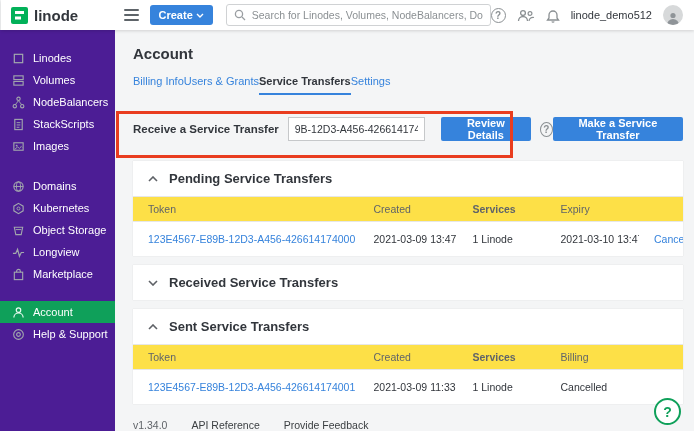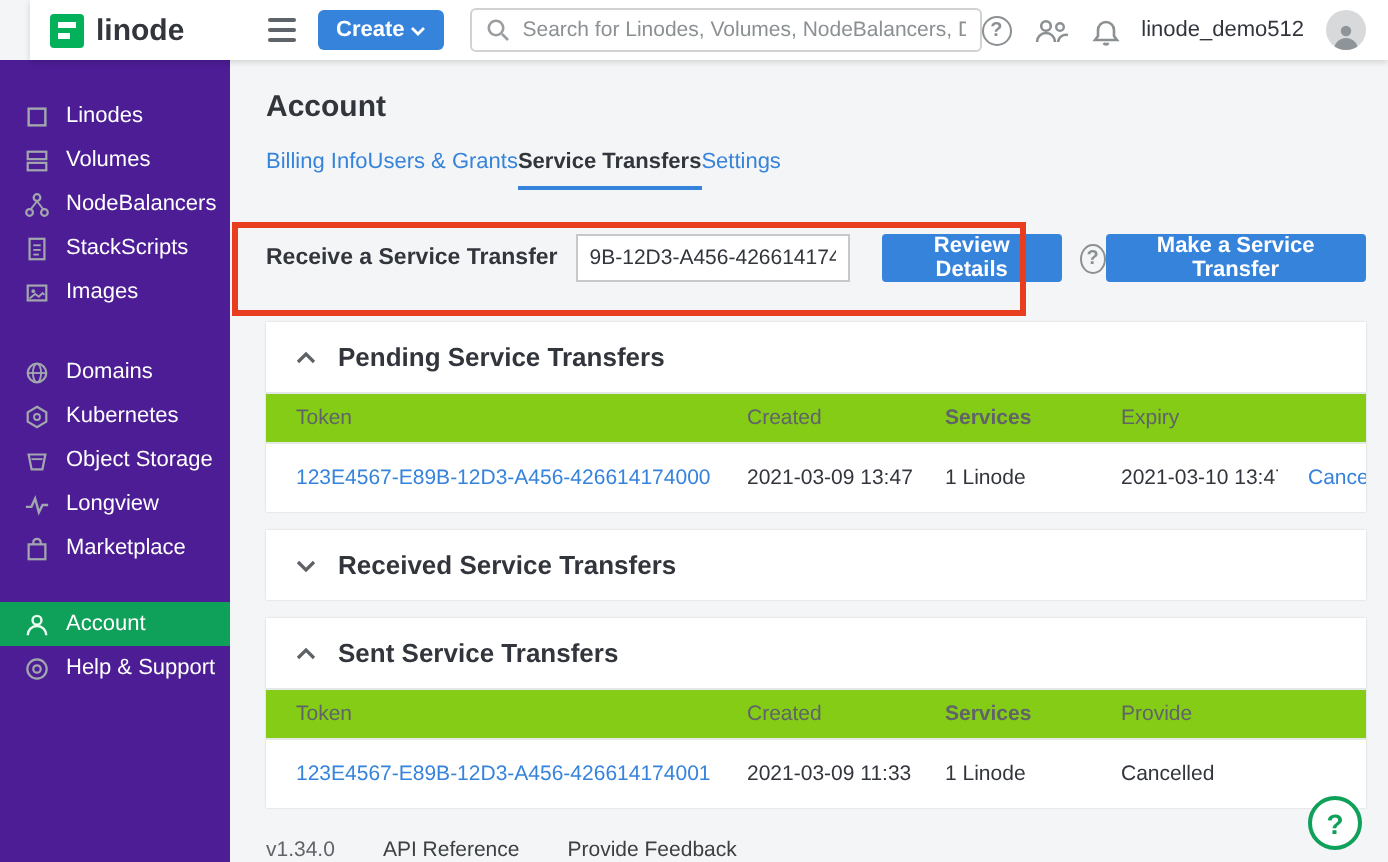--- a/index.html
+++ b/index.html
@@ -6,21 +6,21 @@
   html,body { width:694px; height:431px; }
   body {
     font-family:"Liberation Sans", sans-serif;
     background:#f4f5f6;
     position:relative;
     overflow:hidden;
     color:#32363c;
   }
   
   .topbar {
-    position:absolute; top:0; left:15px; right:0; height:30px;
+    position:absolute; top:0; left:1px; right:0; height:30px;
     background:#fff; display:flex; align-items:center;
     box-shadow:0 1px 3px rgba(0,0,0,.15); z-index:10;
   }
   .logo-area { width:115px; height:30px; display:flex; align-items:center; gap:6px; padding-left:10px; cursor:pointer; }
   .logo-text { font-size:15px; font-weight:600; color:#32363c; }
   .hamburger { margin-left:9px; width:15px; display:flex; flex-direction:column; gap:3px; cursor:pointer; }
   .hamburger span { height:2px; background:#5e6469; border-radius:1px; }
   .create-btn {
     margin-left:11px; height:20px; padding:0 9px;
     background:#3683dc; border:none; border-radius:3px;
@@ -100,21 +100,21 @@
     position:absolute; left:116px; top:111px; width:397px; height:47px;
     border:3px solid #e93d1f; z-index:30; pointer-events:none;
   }
   
   .panel { background:#fff; margin-top:20px; box-shadow:0 0 1px rgba(0,0,0,.15); }
   .panel + .panel { margin-top:9px; }
   .panel-header { display:flex; align-items:center; gap:11px; padding:10px 15px; cursor:pointer; }
   .panel-title { font-size:13px; font-weight:bold; color:#32363c; }
   table { width:100%; border-collapse:collapse; table-layout:fixed; }
   thead th {
-    background:#84cc16; border-top:1px solid #e6e7e8; border-bottom:1px solid #e6e7e8;
+    background:#fde047; border-top:1px solid #e6e7e8; border-bottom:1px solid #e6e7e8;
     font-weight:400; color:#606469; font-size:10.5px; text-align:left; padding:6px 15px;
   }
   tbody td { font-size:10.5px; color:#32363c; padding:11px 15px; white-space:nowrap; overflow:hidden; }
   .col-token { width:41%; } .col-created { width:18%; } .col-services { width:16%;font-weight:bold; }
   .col-last { width:17%; } .col-action { width:8%; }
   .link { color:#3683dc; text-decoration:none; cursor:pointer; }
   td.action { text-align:right; padding-right:15px; }
   
   .footer { display:flex; align-items:center; gap:24px; margin-top:15px; font-size:10.5px; }
   .footer .version { color:#606469; }
@@ -340,21 +340,21 @@
           <polyline points="1,5 5,1 9,5" fill="none" stroke="#5e6166" stroke-width="1.6"></polyline>
         </svg>
       <span class="panel-title">Sent Service Transfers</span>
     </div>
     <table>
       <thead>
         <tr>
           <th class="col-token">Token</th>
           <th class="col-created">Created</th>
           <th class="col-services">Services</th>
-          <th class="col-last">Provide</th>
+          <th class="col-last">Billing</th>
           <th class="col-action"></th>
         </tr>
       </thead>
       <tbody>
         <tr>
           <td><a class="link">123E4567-E89B-12D3-A456-426614174001</a></td>
           <td>2021-03-09 11:33</td>
           <td>1 Linode</td>
           <td>Cancelled</td>
           <td></td>

